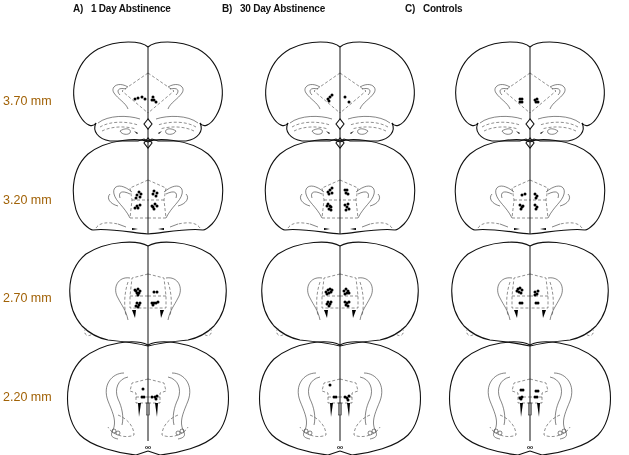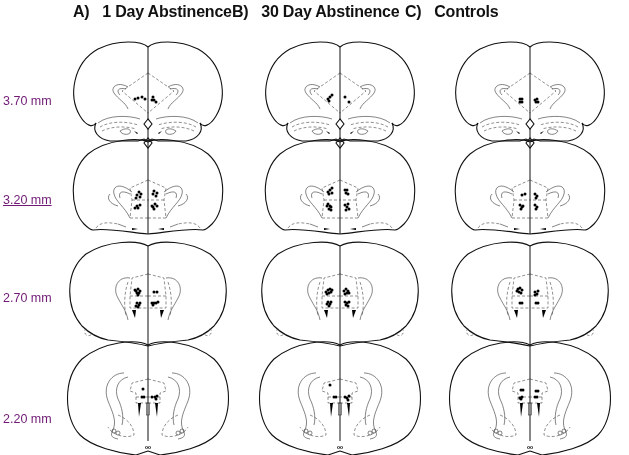--- a/index.html
+++ b/index.html
@@ -1,39 +1,39 @@
 <!DOCTYPE html>
 <html><head>
 <meta charset="utf-8">
 <style>
   html, body { margin: 0; padding: 0; background: #ffffff; }
   body { width: 629px; height: 455px; position: relative; overflow: hidden;
          font-family: "Liberation Sans", sans-serif; color: #111; }
-  .title { position: absolute; top: 3px; font-weight: bold; font-size: 16px;
+  .title { position: absolute; top: 3px; font-weight: bold; font-size: 10px;
            white-space: pre; letter-spacing: -0.2px; }
-  .mm { position: absolute; left: 3px; font-size: 12.5px; color: #701a75; }
+  .mm { position: absolute; left: 3px; font-size: 12.5px; color: #a16207; }
   svg#fig { position: absolute; left: 0; top: 0; }
   .outline { fill: none; stroke: #111; stroke-width: 1.1; }
   .thin { fill: none; stroke: #333; stroke-width: 0.6; }
   .dash { fill: none; stroke: #444; stroke-width: 0.6; stroke-dasharray: 3 2; }
   .dot { fill: #000; }
   .solid { fill: #000; stroke: none; }
   .mid { stroke: #111; stroke-width: 1; }
 </style>
 </head>
 <body>
 
 <div class="title" style="left:73px;">A)   1 Day Abstinence</div>
-<div class="title" style="left:232px;">B)   30 Day Abstinence</div>
+<div class="title" style="left:222px;">B)   30 Day Abstinence</div>
 <div class="title" style="left:405px;text-align:right;">C)   Controls</div>
 
 <div class="mm" style="top:94px;">3.70 mm</div>
-<div class="mm" style="top:193px;text-decoration:underline;">3.20 mm</div>
+<div class="mm" style="top:193px;">3.20 mm</div>
 <div class="mm" style="top:291px;text-align:right;">2.70 mm</div>
-<div class="mm" style="top:390px;margin-top:22px;">2.20 mm</div>
+<div class="mm" style="top:390px;">2.20 mm</div>
 
 <svg id="fig" width="629" height="455" viewBox="0 0 629 455">
     <g transform="translate(148,101)">
       <path d="M0,-54 C-6,-60 -30,-62 -50,-52 C-75,-38 -80,-5 -68,15 C-62,25 -55,27 -52,22" class="outline"></path>
       <path d="M0,-54 C-6,-60 -30,-62 -50,-52 C-75,-38 -80,-5 -68,15 C-62,25 -55,27 -52,22" class="outline" transform="scale(-1,1)"></path>
       <path d="M-52,22 C-56,30 -50,38 -38,40 L-10,40 L-4,38 L0,40" class="outline"></path>
       <path d="M-52,22 C-56,30 -50,38 -38,40 L-10,40 L-4,38 L0,40" class="outline" transform="scale(-1,1)"></path>
       <path d="M-50,22 C-40,14 -20,14 -8,18" class="thin"></path>
       <path d="M-50,22 C-40,14 -20,14 -8,18" class="thin" transform="scale(-1,1)"></path>
       <path d="M-48,26 C-38,20 -22,20 -10,24" class="dash"></path>

